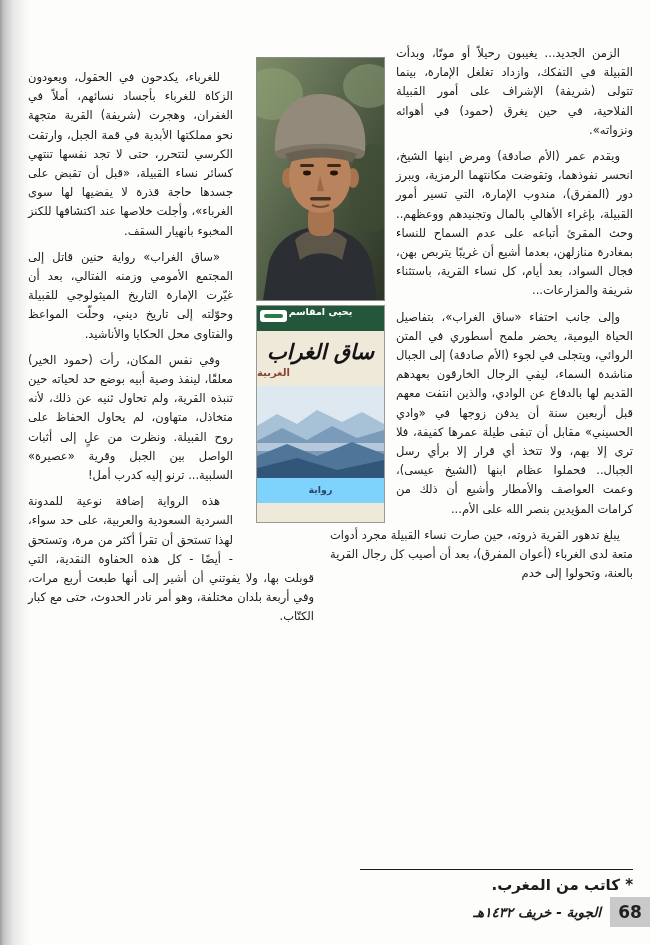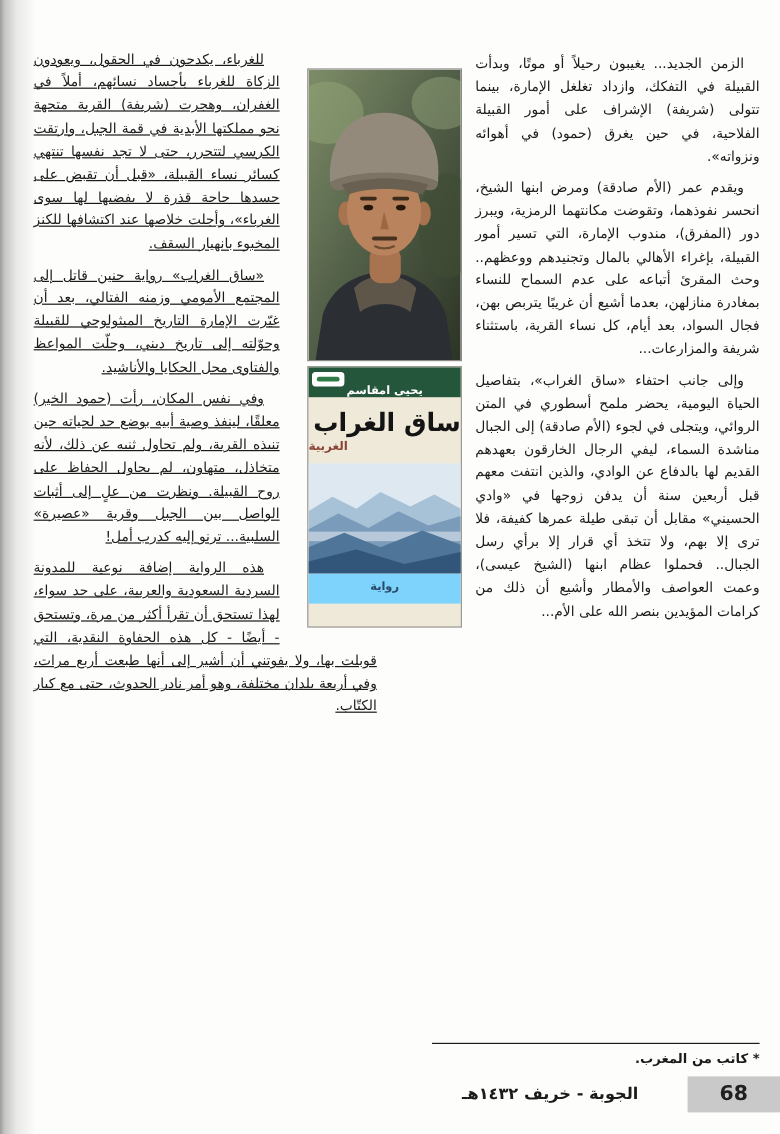--- a/index.html
+++ b/index.html
@@ -20,84 +20,85 @@
   }
   
   .col p{
     margin:0 0 7px 0;
     font-size:11.5px;
     line-height:19.2px;
     text-align:justify;
     text-indent:13px;
   }
   .col-right{position:absolute;top:44px;right:17px;width:303px;}
-  .col-left{position:absolute;top:40px;left:28px;width:286px;text-decoration:underline;}
+  .col-left{position:absolute;top:68px;left:28px;width:286px;}
   .spacer-l{float:left;width:66px;height:472px;}
   .spacer-r{float:right;width:81px;height:492px;}
   .closing{text-align:left;padding-left:34px;font-weight:bold;}
   
   .photo{
     position:absolute;top:57px;left:256px;width:129px;height:244px;
     margin:0;border:1px solid #8a8a86;box-sizing:border-box;overflow:hidden;
   }
   .photo svg{display:block;}
   
   .cover{
     position:absolute;top:305px;left:256px;width:129px;height:218px;
     margin:0;border:1px solid #9a9a94;box-sizing:border-box;
     background:#efe9da;overflow:hidden;
   }
   .cover-band{
     position:relative;height:25px;background:#23563b;color:#ffffff;
-    display:flex;align-items:flex-end;justify-content:center;
+    display:flex;align-items:flex-start;justify-content:center;
     font-size:9.5px;font-weight:bold;
   }
   .pub-logo{
     position:absolute;left:3px;top:4px;width:27px;height:12px;
     background:#ffffff;border-radius:3px;
     display:flex;align-items:center;justify-content:center;
   }
   .pub-logo span{display:block;width:19px;height:4px;background:#2f7a45;border-radius:2px;}
   .cover-title{
-    font-size:21px;font-weight:bold;color:#141414;
-    padding-top:9px;letter-spacing:0.5px;
+    text-align:center;font-size:21px;font-weight:bold;color:#141414;
+    padding-top:9px;letter-spacing:0.5px;font-style:italic;
   }
   .cover-subtitle{text-align:left;font-size:10px;color:#8a4434;margin-top:3px;font-weight:bold;}
   .mountains{display:block;width:127px;height:92px;margin-top:8px;}
   .cover-genre{
     text-align:center;font-size:9.5px;color:#2b4a68;background:#7dd3fc;
     padding:6px 0 8px 0;font-weight:bold;
   }
   
   .footnote-rule{position:absolute;top:869px;right:17px;width:273px;height:1px;background:#1b1b1b;}
   .footnote{
     position:absolute;top:876px;right:17px;width:273px;
-    font-size:11px;font-weight:bold;text-align:right;
+    font-size:15px;font-weight:bold;text-align:right;
   }
   .footer{
     position:absolute;top:897px;right:0;height:30px;
     display:flex;align-items:center;
   }
   .pagenum-box{
-    width:77px;height:30px;background:#c9c9c9;color:#202020;
+    width:40px;height:30px;background:#c9c9c9;color:#202020;
     display:flex;align-items:center;justify-content:center;
-    font-size:17px;font-weight:bold;margin-left:32px;
+    font-size:17px;font-weight:bold;
   }
-  .journal{font-size:13.5px;font-weight:bold;margin-right:9px;margin-left:6px;}
+  .journal{font-size:13.5px;font-weight:bold;margin-right:9px;margin-left:6px;font-style:italic;}
 </style>
 </head>
 <body>
 
 <div class="page">
 
   <div class="col col-right">
     <div class="spacer-l"></div>
     <p>الزمن الجديد... يغيبون رحيلاً أو موتًا، وبدأت القبيلة في التفكك، وازداد تغلغل الإمارة، بينما تتولى (شريفة) الإشراف على أمور القبيلة الفلاحية، في حين يغرق (حمود) في أهوائه ونزواته».</p>
     <p>ويقدم عمر (الأم صادقة) ومرض ابنها الشيخ، انحسر نفوذهما، وتقوضت مكانتهما الرمزية، ويبرز دور (المفرق)، مندوب الإمارة، التي تسير أمور القبيلة، بإغراء الأهالي بالمال وتجنيدهم ووعظهم.. وحث المقرئ أتباعه على عدم السماح للنساء بمغادرة منازلهن، بعدما أشيع أن غريبًا يتربص بهن، فجال السواد، بعد أيام، كل نساء القرية، باستثناء شريفة والمزارعات...</p>
     <p>وإلى جانب احتفاء «ساق الغراب»، بتفاصيل الحياة اليومية، يحضر ملمح أسطوري في المتن الروائي، ويتجلى في لجوء (الأم صادقة) إلى الجبال مناشدة السماء، ليفي الرجال الخارقون بعهدهم القديم لها بالدفاع عن الوادي، والذين انتفت معهم قبل أربعين سنة أن يدفن زوجها في «وادي الحسيني» مقابل أن تبقى طيلة عمرها كفيفة، فلا ترى إلا بهم، ولا تتخذ أي قرار إلا برأي رسل الجبال.. فحملوا عظام ابنها (الشيخ عيسى)، وعمت العواصف والأمطار وأشيع أن ذلك من كرامات المؤيدين بنصر الله على الأم...</p>
+    <p>يبلغ تدهور القرية ذروته، حين صارت نساء القبيلة مجرد أدوات متعة لدى الغرباء (أعوان المفرق)، بعد أن أصيب كل رجال القرية بالعنة، وتحولوا إلى خدم</p>
   </div>
 
   <div class="col col-left">
     <div class="spacer-r"></div>
     <p>للغرباء، يكدحون في الحقول، ويعودون الزكاة للغرباء بأجساد نسائهم، أملاً في الغفران، وهجرت (شريفة) القرية متجهة نحو مملكتها الأبدية في قمة الجبل، وارتقت الكرسي لتتحرر، حتى لا تجد نفسها تنتهي كسائر نساء القبيلة، «قبل أن تقبض على جسدها حاجة قذرة لا يفضيها لها سوى الغرباء»، وأجلت خلاصها عند اكتشافها للكنز المخبوء بانهيار السقف.</p>
     <p>«ساق الغراب» رواية حنين قاتل إلى المجتمع الأمومي وزمنه الفتالي، بعد أن غيّرت الإمارة التاريخ الميثولوجي للقبيلة وحوّلته إلى تاريخ ديني، وحلّت المواعظ والفتاوى محل الحكايا والأناشيد.</p>
     <p>وفي نفس المكان، رأت (حمود الخير) معلقًا، لينفذ وصية أبيه بوضع حد لحياته حين تنبذه القرية، ولم تحاول ثنيه عن ذلك، لأنه متخاذل، متهاون، لم يحاول الحفاظ على روح القبيلة. ونظرت من علٍ إلى أثبات الواصل بين الجبل وقرية «عصيرة» السلبية... ترنو إليه كدرب أمل!</p>
     <p>هذه الرواية إضافة نوعية للمدونة السردية السعودية والعربية، على حد سواء، لهذا تستحق أن تقرأ أكثر من مرة، وتستحق - أيضًا - كل هذه الحفاوة النقدية، التي قوبلت بها، ولا يفوتني أن أشير إلى أنها طبعت أربع مرات، وفي أربعة بلدان مختلفة، وهو أمر نادر الحدوث، حتى مع كبار الكتّاب.</p>
   </div>
 

